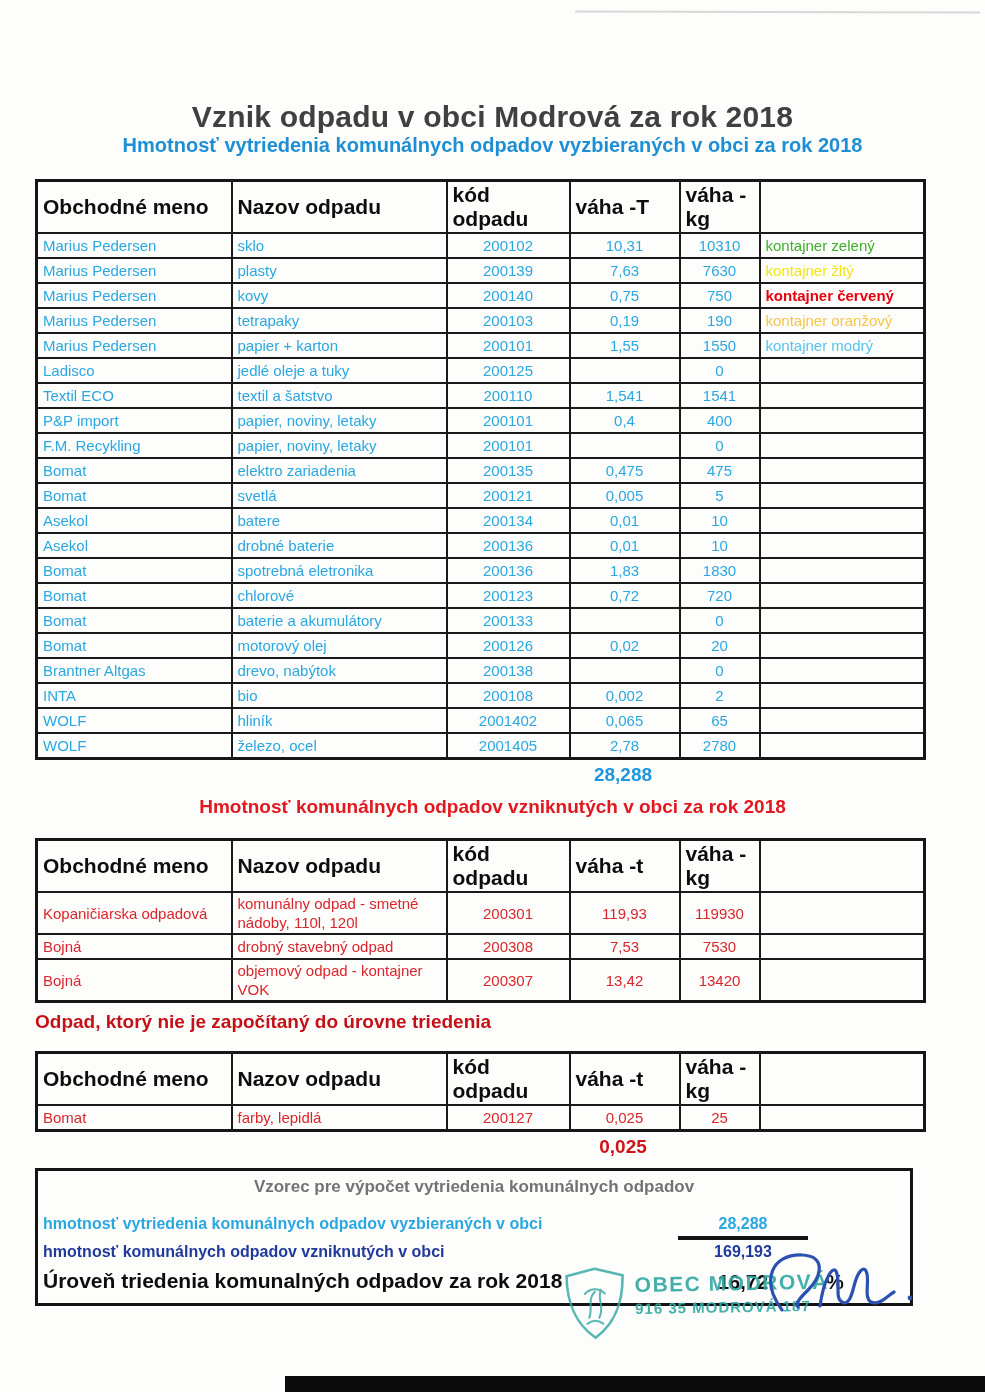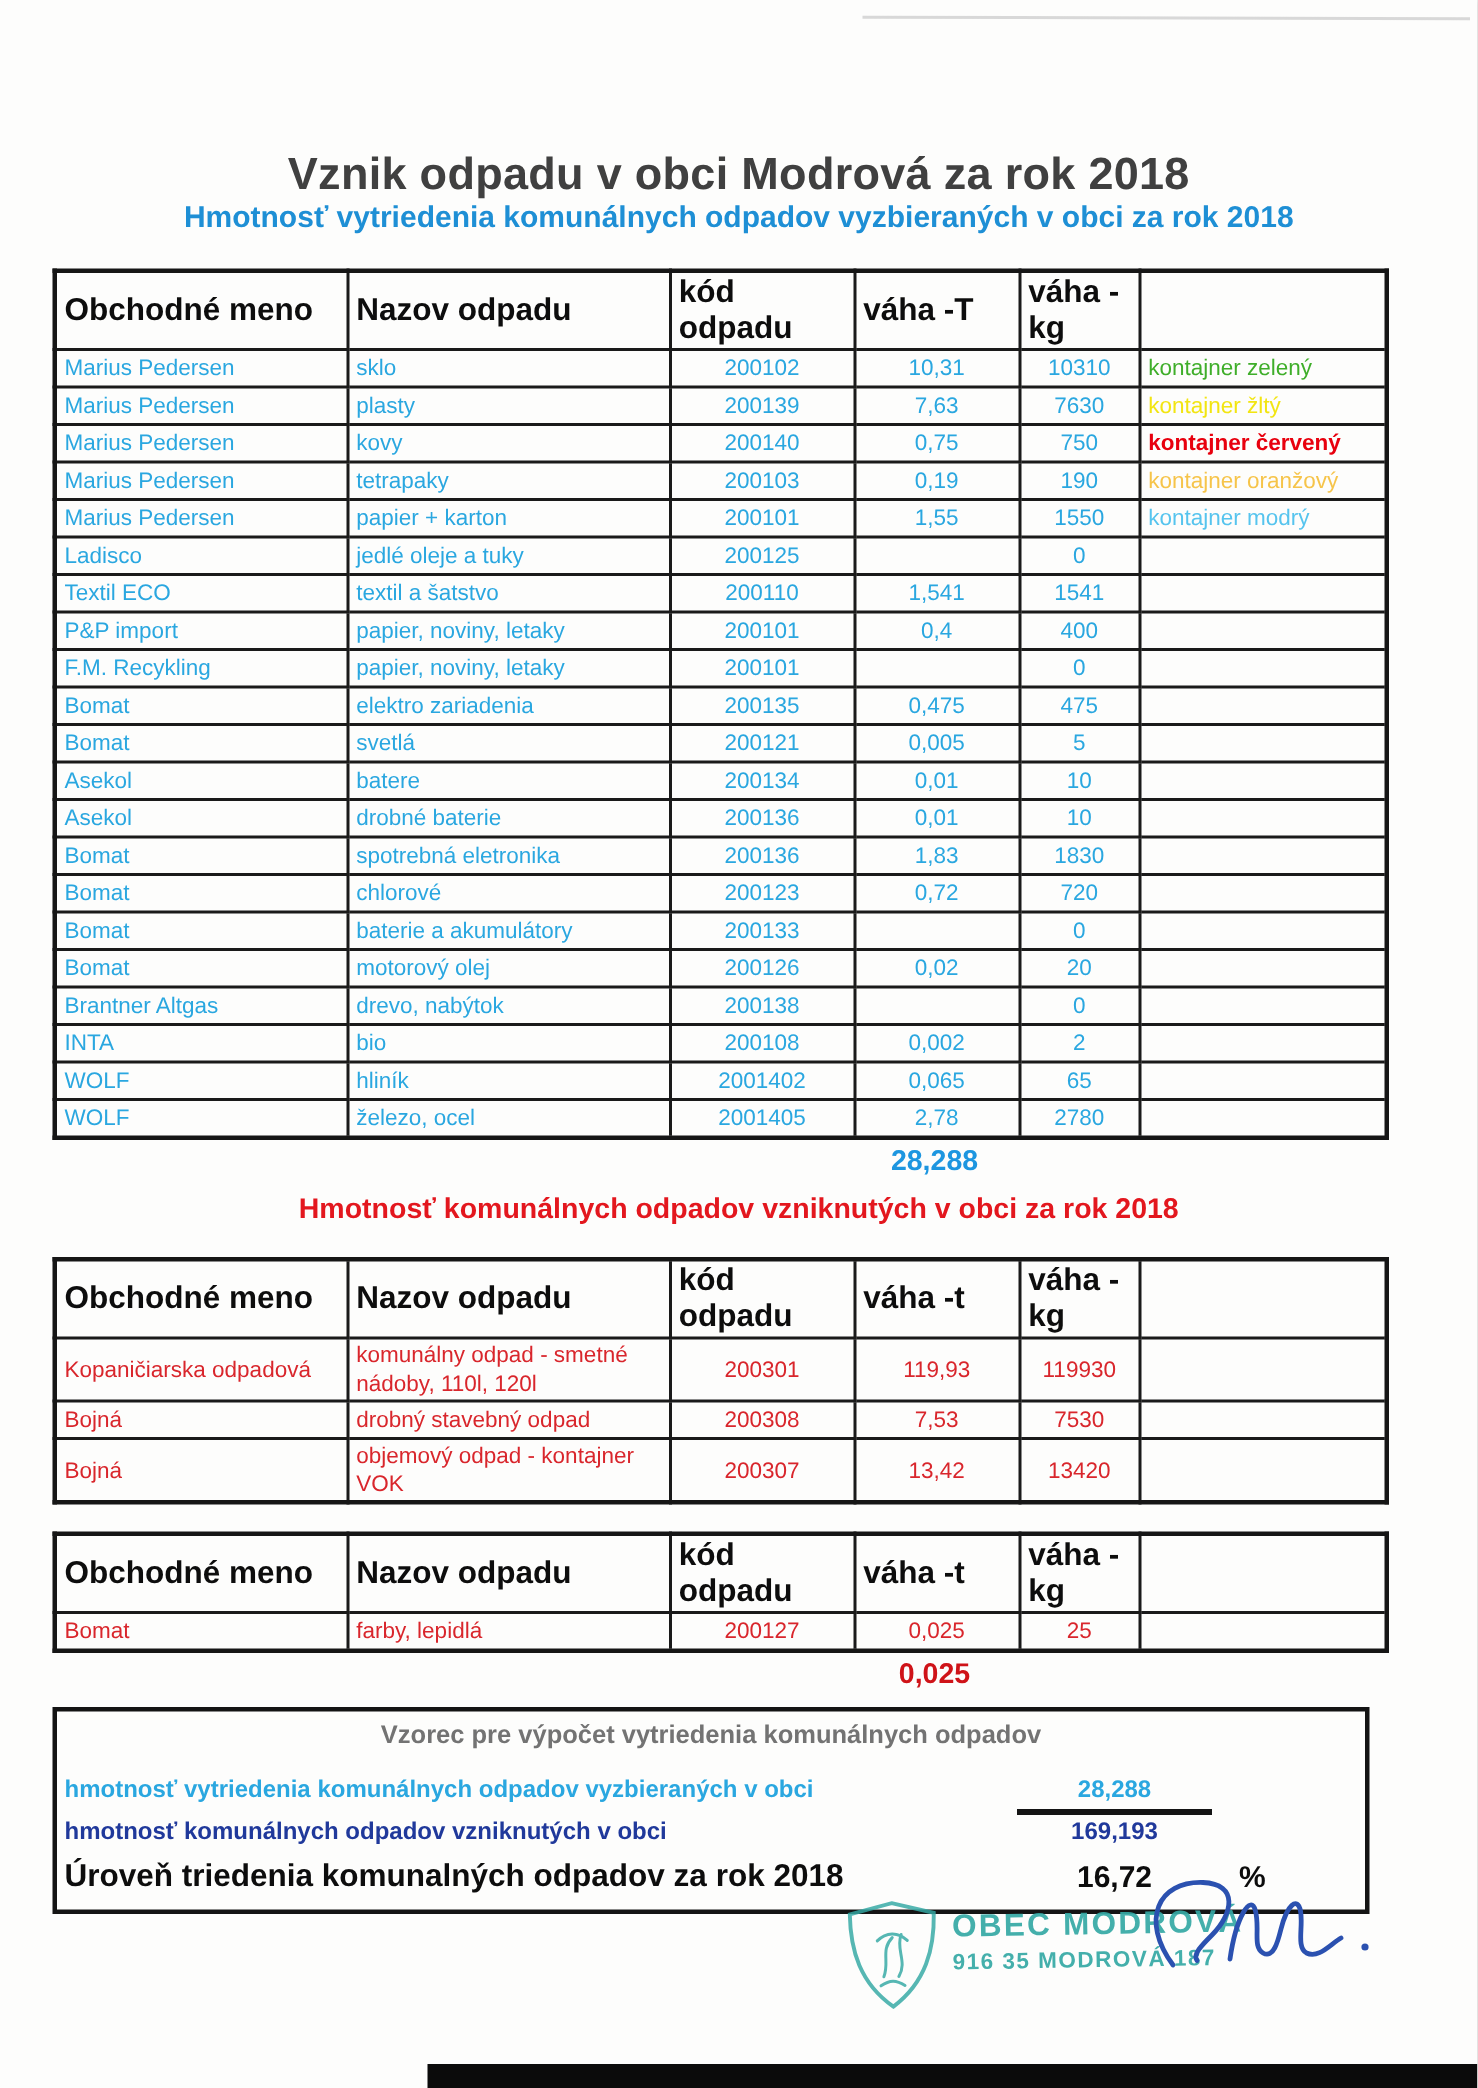--- a/index.html
+++ b/index.html
@@ -311,20 +311,21 @@
           <td>objemový odpad - kontajner VOK</td>
           <td class="ctr">200307</td>
           <td class="ctr">13,42</td>
           <td class="ctr">13420</td>
           <td></td>
         </tr>
       </tbody>
   </table>
 
 
+  <h2 class="left-head">Odpad, ktorý nie je započítaný do úrovne triedenia</h2>
 
   <table class="t t3">
     <colgroup>
         <col style="width:195px">
         <col style="width:215px">
         <col style="width:123px">
         <col style="width:110px">
         <col style="width:80px">
         <col style="width:165px">
       </colgroup>

